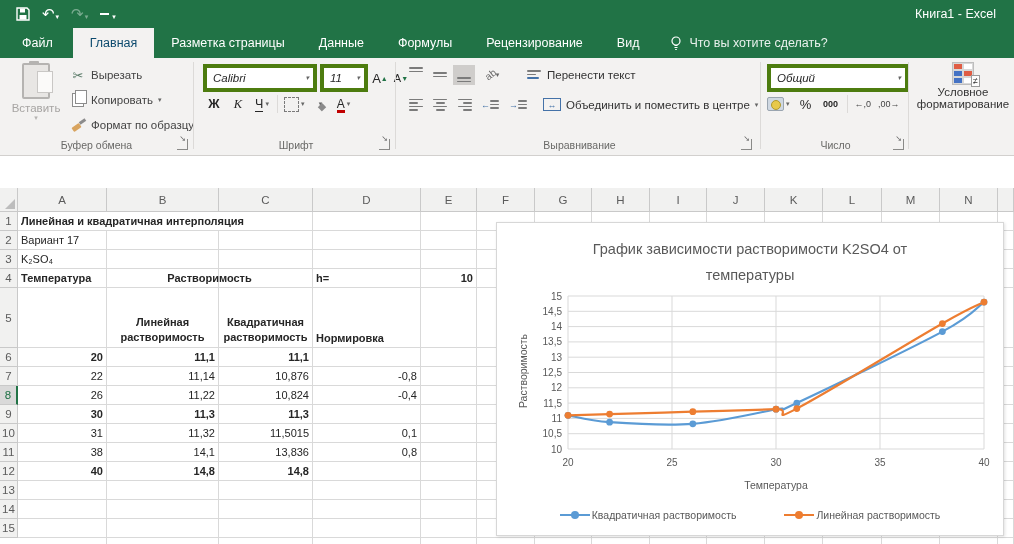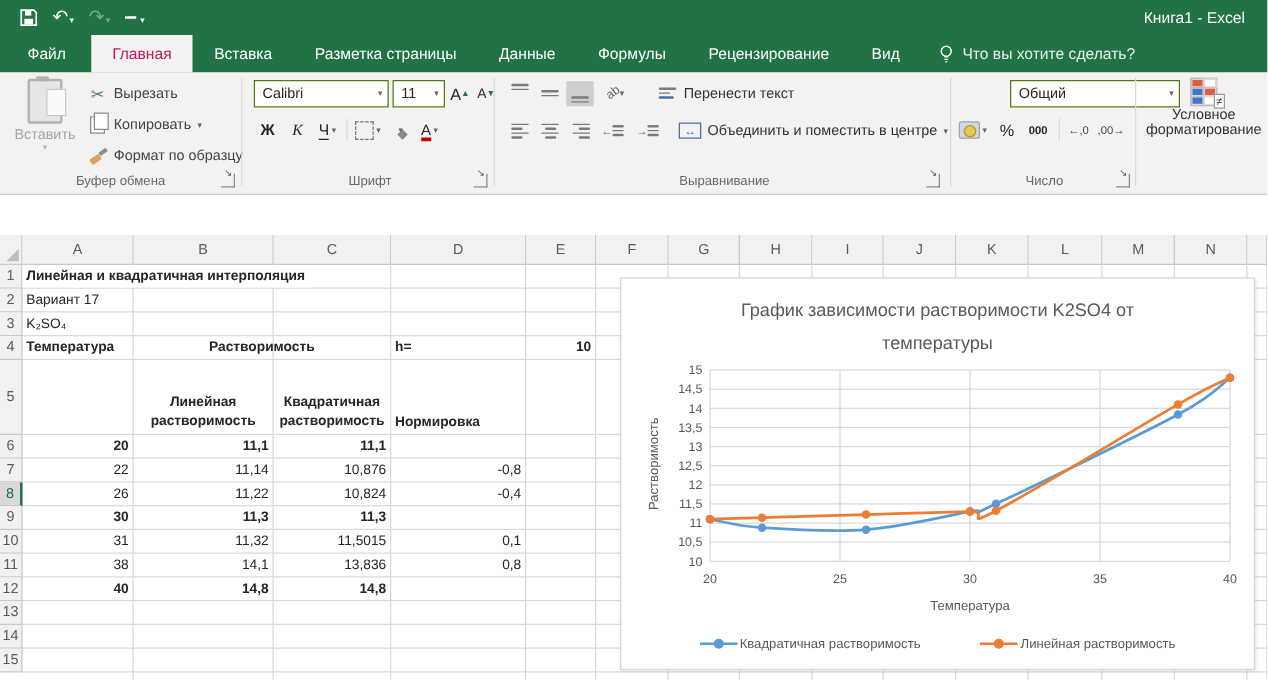--- a/index.html
+++ b/index.html
@@ -11,21 +11,21 @@
   .qbtn{color:#fff;font-size:15px;line-height:18px;display:flex;align-items:center;gap:1px;}
   .qbtn .car{font-size:7px;margin-top:5px;}
   .qbtn.dis{opacity:.4;}
   .qat-bar{display:inline-block;width:9px;border-top:2px solid #fff;margin-right:2px;}
   .apptitle{position:absolute;right:18px;top:7px;color:#fff;font-size:12.5px;}
   
   .tabrow{position:absolute;left:0;top:28px;width:100%;height:30px;background:#217346;
           display:flex;align-items:stretch;font-size:12.5px;}
   .tab{color:#fff;padding:0 17px;display:flex;align-items:center;cursor:default;white-space:nowrap;}
   .tab.file{padding:0 20px;margin-left:2px;}
-  .tab.active{background:#F3F2F1;color:#be185d;}
+  .tab.active{background:#F3F2F1;color:#0c4a6e;}
   .tellme{display:flex;align-items:center;gap:7px;color:rgba(255,255,255,.9);padding:0 14px;}
   .bulb{width:12px;height:15px;}
   
   .ribbon{position:absolute;left:0;top:58px;width:100%;height:97px;background:#F3F2F1;
           border-bottom:1px solid #D2D0CE;font-size:11.5px;color:#444;}
   .gsep{position:absolute;top:4px;bottom:6px;width:1px;background:#DCDAD8;}
   .glabel{position:absolute;bottom:3px;font-size:10.5px;color:#696967;width:100%;text-align:center;margin-top:48px;}
   .launcher{position:absolute;bottom:4px;width:10px;height:10px;border-right:1px solid #8a8a88;
             border-bottom:1px solid #8a8a88;font-size:8px;color:#666;line-height:6px;text-align:right;}
   .launcher span{position:relative;left:-1px;top:-3px;}
@@ -37,21 +37,21 @@
   .clipicon:after{content:"";position:absolute;right:-5px;top:6px;width:14px;height:20px;background:#fbfaf9;border:1px solid #c9c7c5;}
   .smallrow{position:absolute;left:70px;display:flex;align-items:center;gap:5px;height:22px;white-space:nowrap;}
   .ico{display:inline-flex;align-items:center;justify-content:center;width:16px;height:16px;font-size:13px;color:#5a7b69;}
   .copyico{position:relative;width:10px;height:12px;border:1px solid #8c8c8c;background:#fff;}
   .copyico:before{content:"";position:absolute;left:2px;top:-4px;width:10px;height:12px;border:1px solid #8c8c8c;background:#fff;}
   .brushico{position:relative;width:14px;height:14px;}
   .brushico:before{content:"";position:absolute;left:1px;top:7px;width:9px;height:5px;background:#d8a45f;transform:rotate(-35deg);border-radius:1px;}
   .brushico:after{content:"";position:absolute;left:8px;top:2px;width:7px;height:3px;background:#8c8c8c;transform:rotate(-35deg);}
   
   .combo{display:flex;align-items:center;justify-content:space-between;background:#fff;
-         border:1px solid #4d7c0f;height:20px;padding:0 4px 0 6px;font-size:11.5px;color:#262626;}
+         border:4px solid #4d7c0f;height:20px;padding:0 4px 0 6px;font-size:11.5px;color:#262626;font-style:italic;}
   .combo .car{font-size:7px;color:#666;margin-left:4px;}
   .fbtn{display:inline-flex;align-items:center;justify-content:center;height:20px;min-width:18px;
         font-size:12.5px;color:#262626;}
   .fbtn .car{font-size:7px;color:#666;margin-left:2px;}
   .fontgrow{font-size:13px;} .fontgrow sup{font-size:7px;color:#217346;}
   .ubar{display:inline-block;position:relative;}
   .colorbar{position:absolute;left:0;right:0;bottom:-2px;height:3.5px;}
   .borderico{width:13px;height:13px;border:1px dashed #7a7a7a;}
   .bucketico{position:relative;width:14px;height:12px;}
   .bucketico:before{content:"◆";position:absolute;left:1px;top:-4px;font-size:11px;color:#8a8a8a;}
@@ -139,21 +139,20 @@
           <span class="qat-bar"></span>
           <span class="car">▾</span>
         </span>
     </div>
     <div class="apptitle">Книга1 - Excel</div>
   </div>
 
   <div class="tabrow">
     <div class="tab file">Файл</div>
     <div class="tab active">Главная</div>
-    <div class="tab">Вставка</div>
     <div class="tab">Разметка страницы</div>
     <div class="tab">Данные</div>
     <div class="tab">Формулы</div>
     <div class="tab">Рецензирование</div>
     <div class="tab">Вид</div>
     <div class="tellme">
       <svg class="bulb" viewBox="0 0 12 15">
           <circle cx="6" cy="5" r="4" fill="none" stroke="#fff" stroke-width="1.2"></circle>
           <path d="M4.5 9.5 h3 M4.5 11.5 h3 M5.2 13.5 h1.6" stroke="#fff" stroke-width="1.1" fill="none"></path>
         </svg>
@@ -315,21 +314,21 @@
           <span>Объединить и поместить в центре</span>
           <span style="font-size:7px;color:#666;">▾</span>
         </span>
       </div>
       <div class="glabel">Выравнивание</div>
       <div class="launcher" style="right:8px;"><span>↘</span></div>
     </div>
     <div class="gsep" style="left:760px;"></div>
 
     <div class="grp" style="left:763px;width:145px;">
-      <div class="combo" style="position:absolute;left:4px;top:6px;width:124px;margin-left:41px;">
+      <div class="combo" style="position:absolute;left:4px;top:6px;width:124px;">
         <span>Общий</span>
           <span class="car">▾</span>
       </div>
       <div style="position:absolute;left:4px;top:36px;display:flex;gap:7px;align-items:center;">
         <span class="fbtn">
             <span class="curico"></span>
             <span class="car">▾</span>
           </span>
         <span class="fbtn" style="font-size:13px;">%</span>
         <span class="fbtn" style="font-size:9px;font-weight:bold;">000</span>

